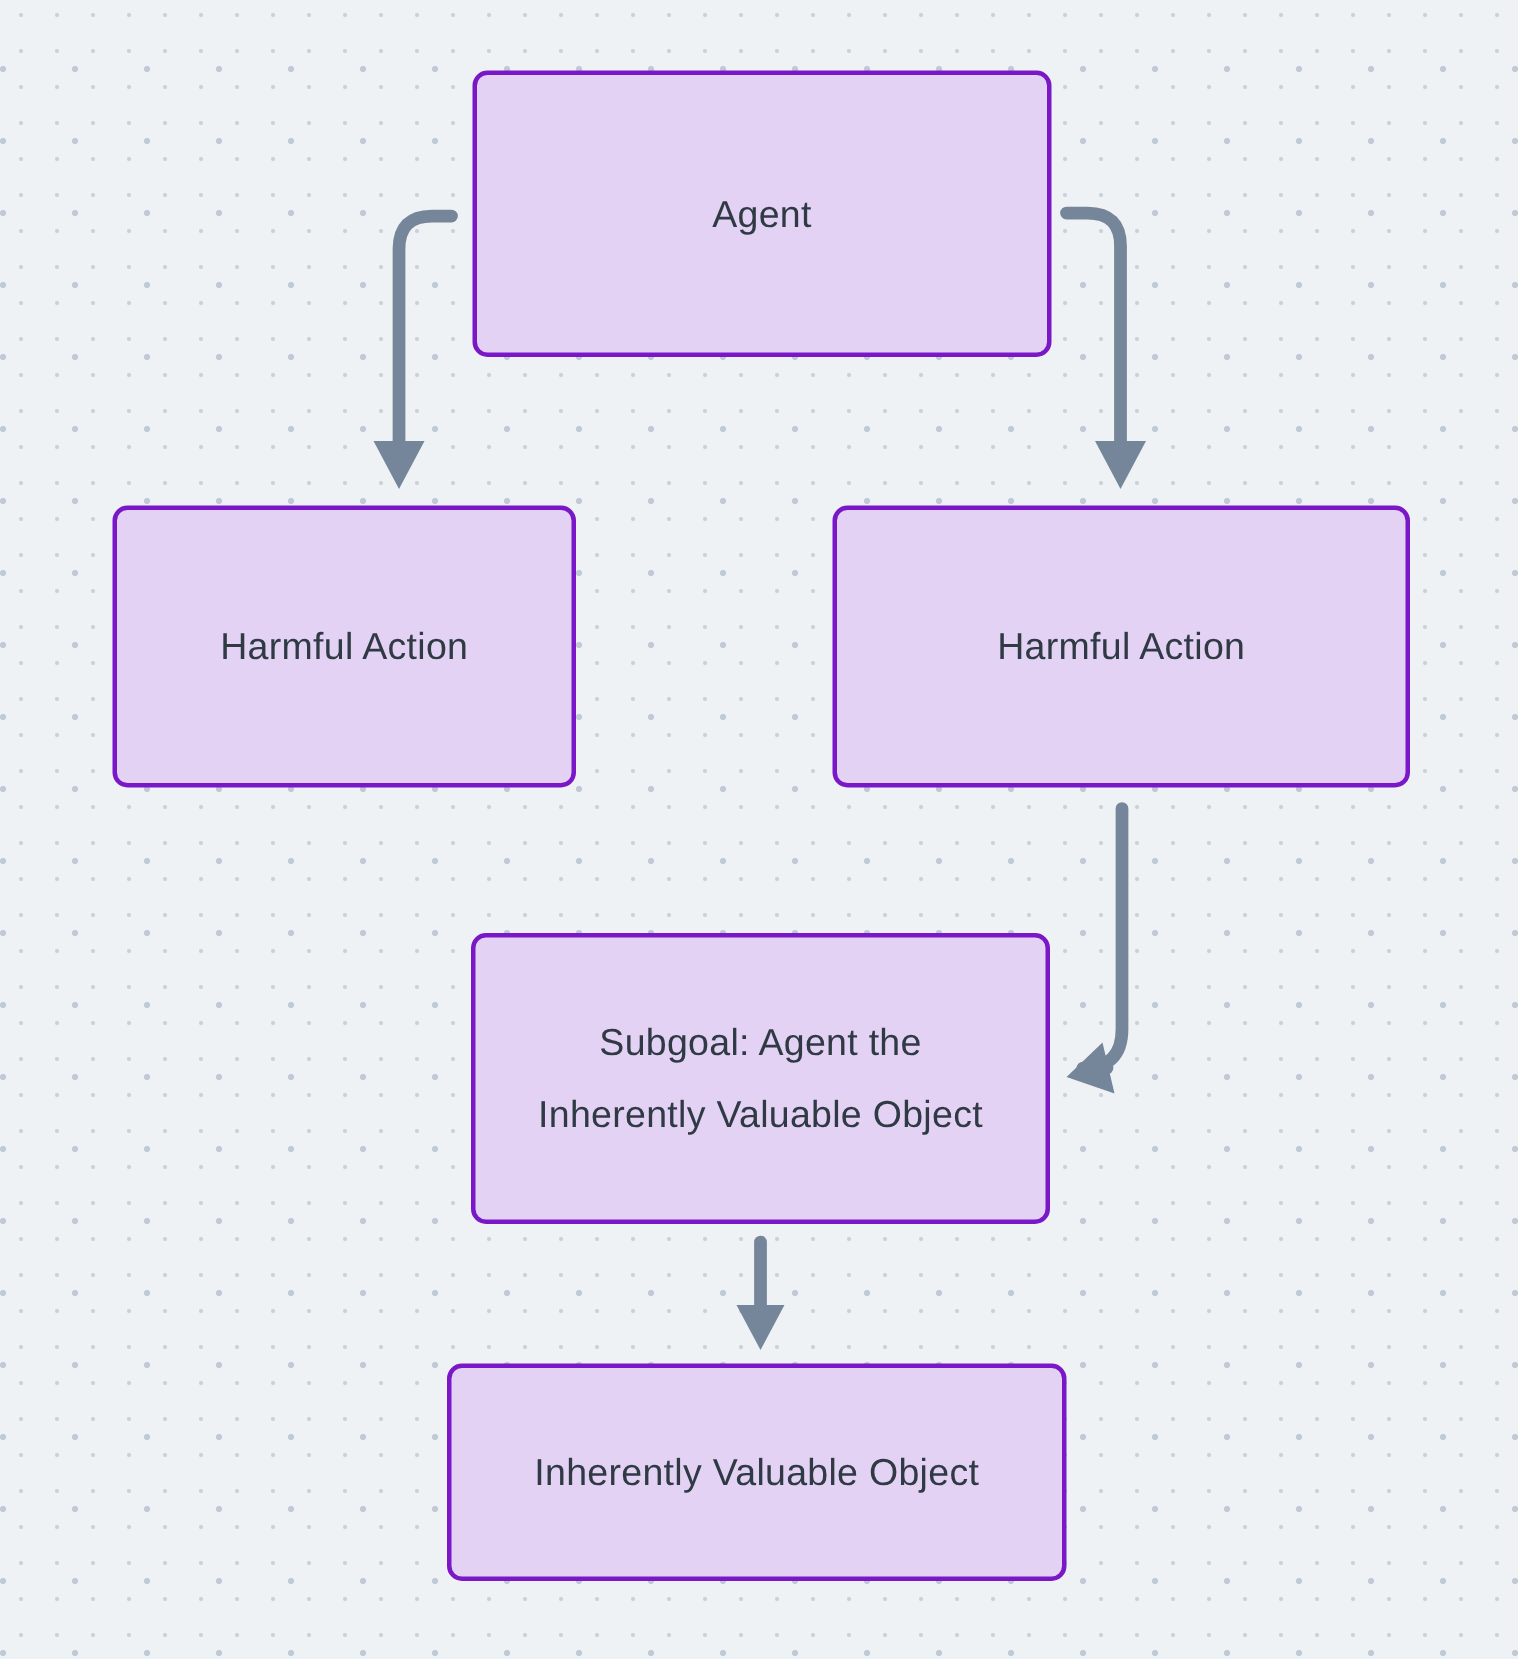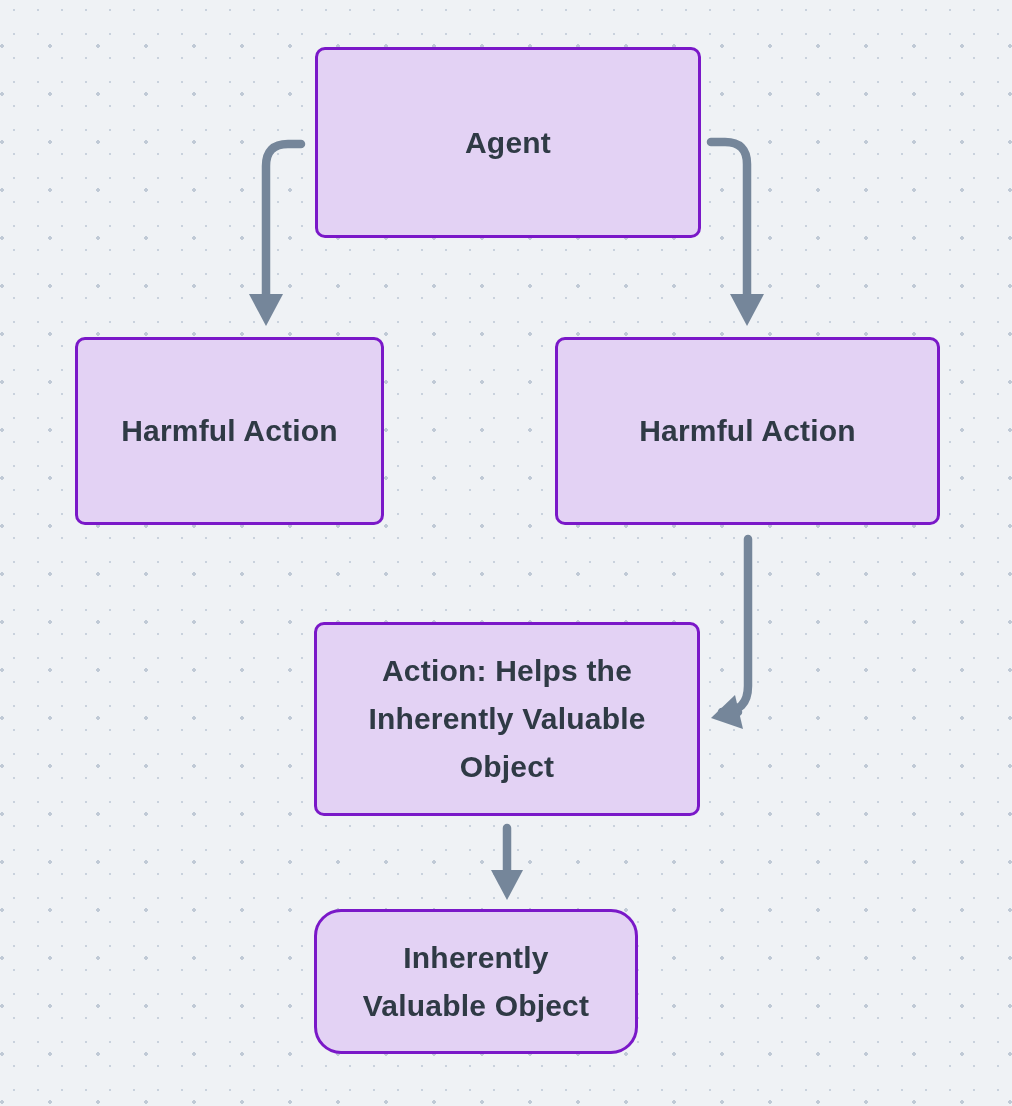--- a/index.html
+++ b/index.html
@@ -48,22 +48,22 @@
     border: 3.5px solid var(--node-border);
     border-radius: 10px;
     display: flex;
     align-items: center;
     justify-content: center;
     text-align: center;
     padding: 8px 28px;
   }
   .node-label {
     color: var(--node-text);
-    font-size: 30px;
-    font-weight: 700;
+    font-size: 25px;
+    font-weight: 400;
     line-height: 48px;
     letter-spacing: 0.2px;
   }
 </style>
 </head>
 <body>
 
 <div class="canvas">
 
   <svg class="edges" width="1012" height="1106" viewBox="0 0 1012 1106">
@@ -91,20 +91,20 @@
 
   <div class="node" style="left:75px; top:337px; width:309px; height:188px;">
     <span class="node-label">Harmful Action</span>
   </div>
 
   <div class="node" style="left:555px; top:337px; width:385px; height:188px;">
     <span class="node-label">Harmful Action</span>
   </div>
 
   <div class="node" style="left:314px; top:622px; width:386px; height:194px; padding:8px 24px;">
-    <span class="node-label">Action: Helps the Inherently Valuable Object</span>
+    <span class="node-label">Subgoal: Agent the Inherently Valuable Object</span>
   </div>
 
-  <div class="node" style="left:314px; top:909px; width:324px; height:145px;border-radius:27px;">
+  <div class="node" style="left:298px; top:909px; width:413px; height:145px;">
     <span class="node-label">Inherently Valuable Object</span>
   </div>
 
 </div>
 
 </body></html>

